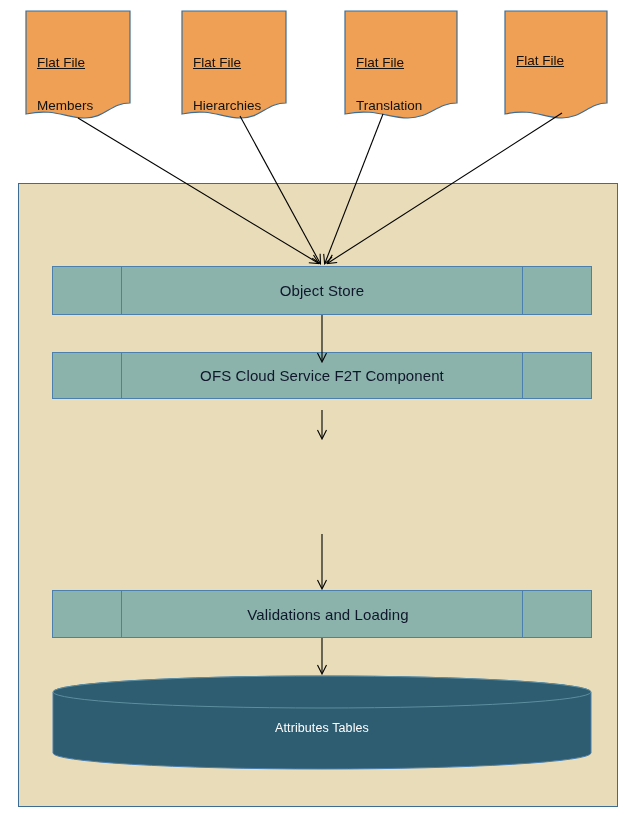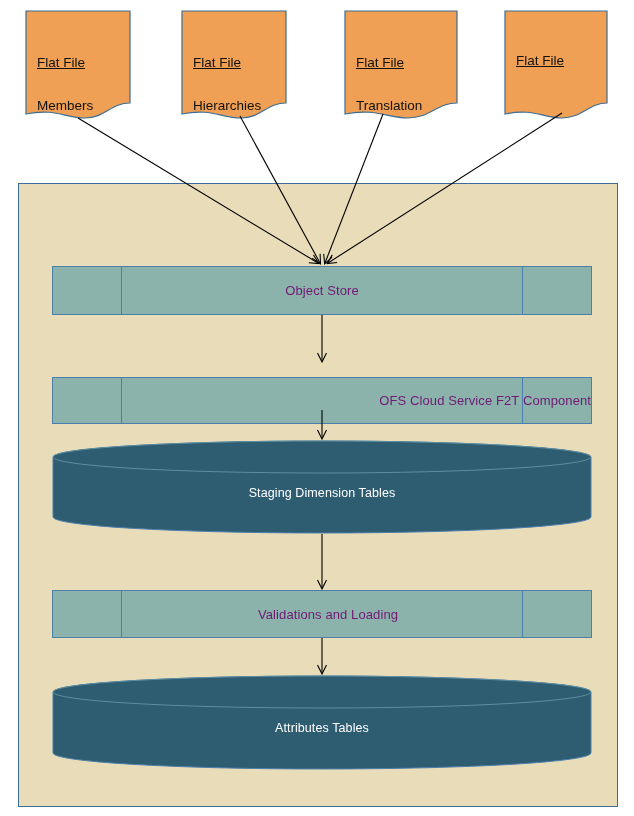--- a/index.html
+++ b/index.html
@@ -30,21 +30,21 @@
   
   .pbox{
     position:absolute;
     background:#8cb2ac;border:1px solid #4a7fae;box-sizing:border-box;
     display:flex;align-items:center;justify-content:center;
   }
   .pbox .bar{position:absolute;top:0;bottom:0;width:1px;background:#4a7fae;}
   .pbox .bar.l{left:68px;}
   .pbox .bar.r{right:68px;}
   .pbox .plabel{
-    font-size:13px;color:#701a75;position:relative;z-index:2;
+    font-size:15px;color:#0f172a;position:relative;z-index:2;
     letter-spacing:.1px;
   }
 
   
   .cyl{position:absolute;}
   .cyl svg{position:absolute;left:0;top:0;}
   .cyl .clabel{
     position:absolute;left:0;right:0;
     text-align:center;color:#ffffff;font-size:12.5px;letter-spacing:.1px;
   }
@@ -97,33 +97,26 @@
   </div>
 
   <div id="container"></div>
 
   <div class="pbox" style="left:52px;top:266px;width:540px;height:49px;">
     <span class="bar l"></span>
     <span class="bar r"></span>
     <span class="plabel">Object Store</span>
   </div>
 
-  <div class="pbox" style="left:52px;top:377px;width:540px;height:47px;justify-content:flex-end;">
+  <div class="pbox" style="left:52px;top:352px;width:540px;height:47px;">
     <span class="bar l"></span>
     <span class="bar r"></span>
     <span class="plabel">OFS Cloud Service F2T Component</span>
   </div>
 
-  <div class="cyl" style="left:52px;top:440px;width:540px;height:94px;">
-    <svg width="540" height="94" viewBox="0 0 540 94">
-      <path d="M1,17 A269,16 0 0 1 539,17 L539,77 A269,16 0 0 1 1,77 Z" fill="#2e5c70" stroke="#4a7fae" stroke-width="1"></path>
-      <ellipse cx="270" cy="17" rx="269" ry="16" fill="#2e5c70" stroke="#5d8ea0" stroke-width="1"></ellipse>
-    </svg>
-    <div class="clabel" style="top:46px;">Staging Dimension Tables</div>
-  </div>
 
   <div class="pbox" style="left:52px;top:590px;width:540px;height:48px;padding-left:12px;">
     <span class="bar l"></span>
     <span class="bar r"></span>
     <span class="plabel">Validations and Loading</span>
   </div>
 
   <div class="cyl" style="left:52px;top:675px;width:540px;height:95px;">
     <svg width="540" height="95" viewBox="0 0 540 95">
       <path d="M1,17 A269,16 0 0 1 539,17 L539,78 A269,16 0 0 1 1,78 Z" fill="#2e5c70" stroke="#4a7fae" stroke-width="1"></path>

